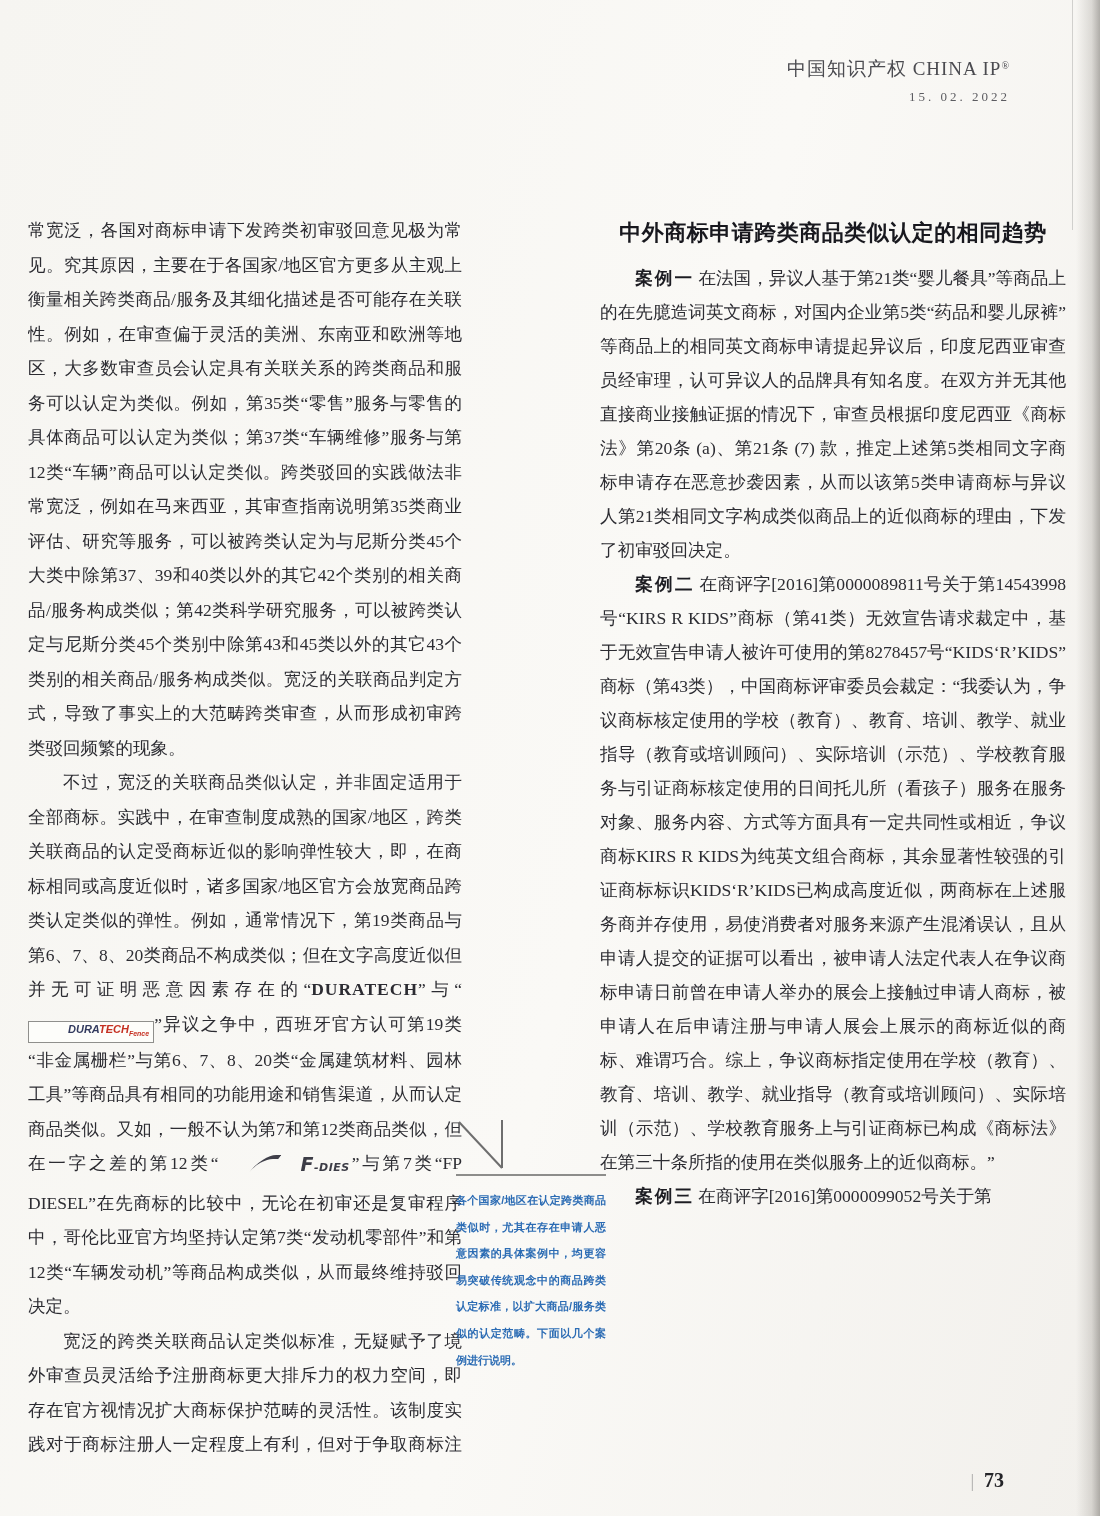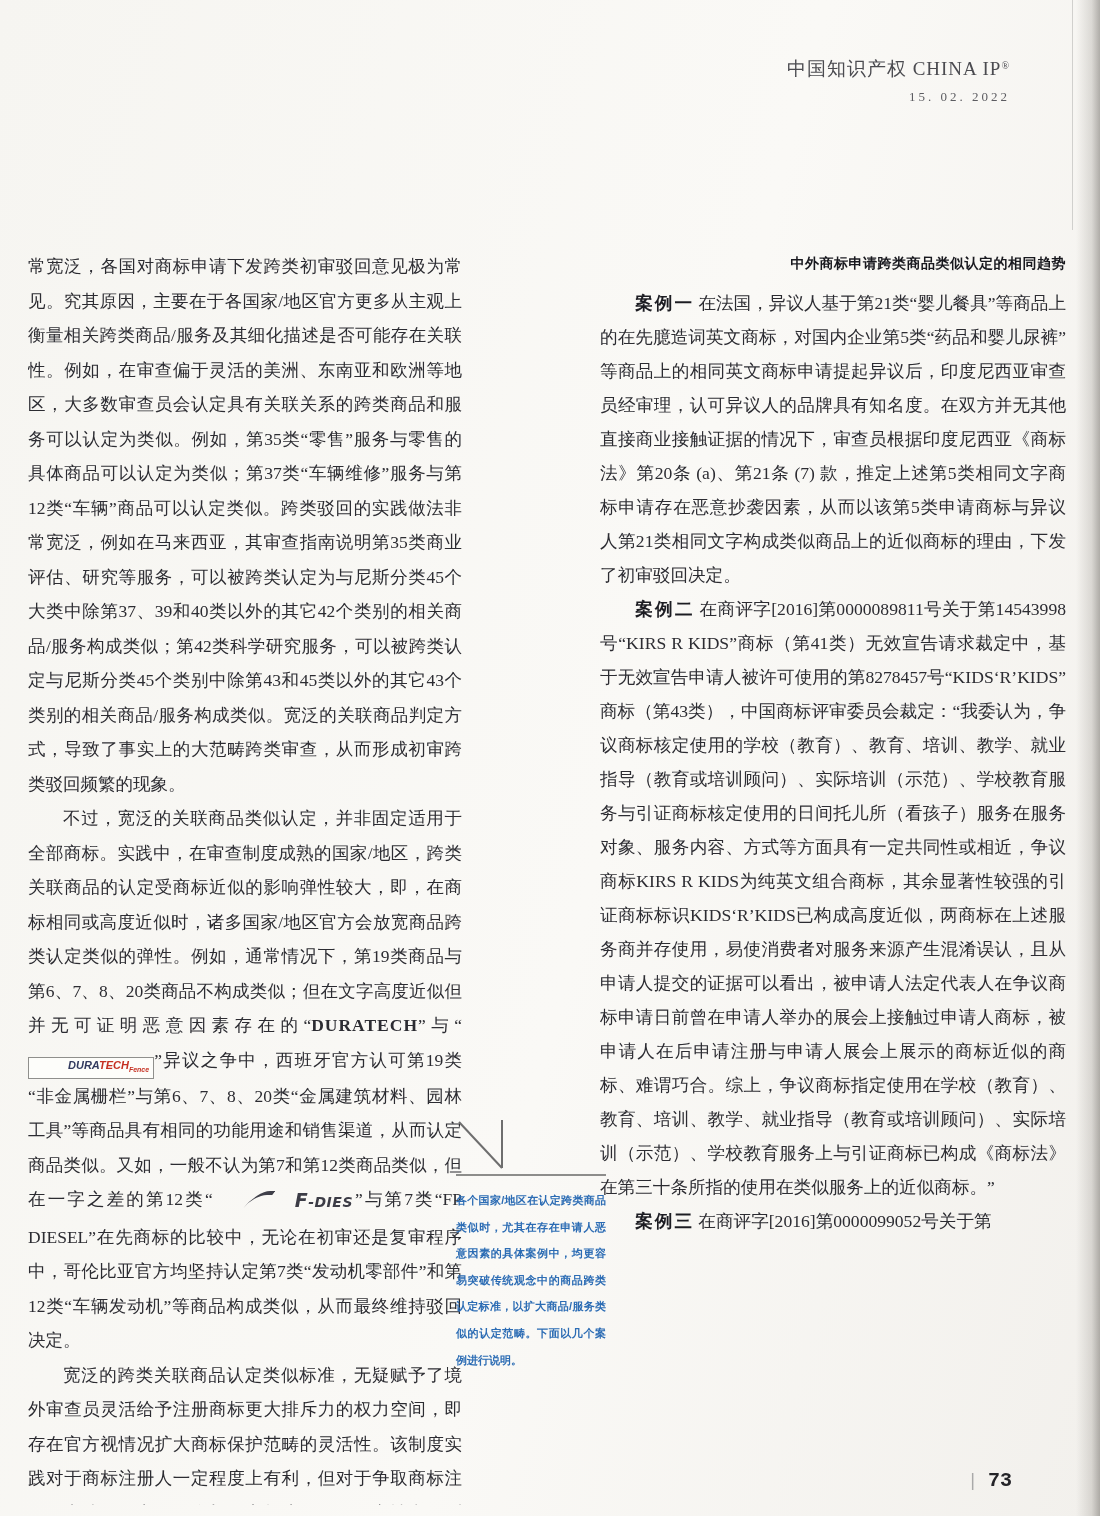--- a/index.html
+++ b/index.html
@@ -20,29 +20,29 @@
   .scan-line{
     position:absolute;top:0;right:27px;width:1.5px;height:230px;
     background:rgba(110,110,110,0.28);
   }
   
   .masthead{position:absolute;top:56px;right:90px;text-align:right;}
   .brand{font-size:19px;color:#4b4b50;letter-spacing:1px;}
   .brand sup{font-size:10px;vertical-align:6px;}
   .issue-date{margin-top:7px;font-size:13px;color:#5c5c61;letter-spacacing:2px;letter-spacing:3px;}
   
-  .col{position:absolute;text-align:justify;color:#2c2c32;margin-top:36px;}
+  .col{position:absolute;text-align:justify;color:#2c2c32;}
   .col-left{left:28px;top:213px;width:434px;height:1256px;font-size:17.5px;line-height:34.5px;overflow:hidden;}
   .col-right{left:600px;top:218px;width:466px;height:1268px;font-size:17.6px;line-height:34px;overflow:hidden;}
   .para{margin:0;text-indent:0;}
   .para.indent{text-indent:2em;}
   .heading{
     font-family:"Liberation Sans", sans-serif;
-    font-size:14px;font-weight:bold;color:#18181e;
-    letter-spacing:0.5px;margin:0 0 13px 0;line-height:1.35;text-align:right;
+    font-size:22px;font-weight:bold;color:#18181e;
+    letter-spacing:0.5px;margin:0 0 13px 0;line-height:1.35;text-align:center;
   }
   .seg-label{font-weight:bold;font-family:"Liberation Sans",sans-serif;letter-spacing:2px;color:#1c1c22;}
   .seg-bold{font-weight:bold;letter-spacing:1px;}
   
   .logo-duratech{
     display:inline-block;border:1.5px solid #8f8f8c;background:#fdfdfa;
     padding:1px 4px 2px 4px;line-height:13px;vertical-align:-3px;
     font-family:"Liberation Sans",sans-serif;font-style:italic;font-weight:bold;font-size:11px;
     white-space:nowrap;
   }
@@ -51,34 +51,34 @@
   .logo-duratech .sub{font-size:7px;color:#c53022;vertical-align:-3px;letter-spacing:0;}
   
   .logo-fdies{display:inline-block;white-space:nowrap;vertical-align:-2px;margin:0 2px;}
   .swoosh{
     display:inline-block;width:19px;height:13px;margin-right:-9px;
     border-top:4.5px solid #3f3f49;border-top-left-radius:120% 170%;
     transform:skewX(-38deg);vertical-align:-1px;
   }
   .fdies-text{
     display:inline-block;font-family:"DejaVu Sans",sans-serif;font-style:italic;font-weight:bold;
-    color:#3c3c46;font-size:14px;letter-spacing:0.5px;
+    color:#3c3c46;font-size:11px;letter-spacing:0.5px;
   }
   .fdies-text::first-letter{font-size:19px;}
   
   .callout{position:absolute;left:456px;top:1118px;width:150px;}
   .callout-arrow{display:block;margin:0 0 2px 0;}
   .callout-arrow line{stroke:#6e6e6e;stroke-width:2;}
   .callout-rule{border-top:2px solid #8d8d8b;margin:0 0 11px 0;}
   .callout-text{
     margin:0;font-family:"Liberation Sans",sans-serif;font-weight:bold;
     font-size:11px;line-height:26.6px;color:#2c6cb4;text-align:justify;
   }
   
-  .pagefoot{position:absolute;right:88px;bottom:24px;font-family:Liberation Mono, monospace;}
+  .pagefoot{position:absolute;right:96px;bottom:24px;font-family:Liberation Serif, serif;}
   .foot-divider{color:#a9a9a9;font-size:18px;margin-right:10px;font-weight:normal;}
   .foot-num{font-weight:bold;font-size:20px;color:#242428;}
 </style>
 </head>
 <body>
 
 <div class="page">
 
   <div class="scan-edge"></div>
   <div class="scan-line"></div>

